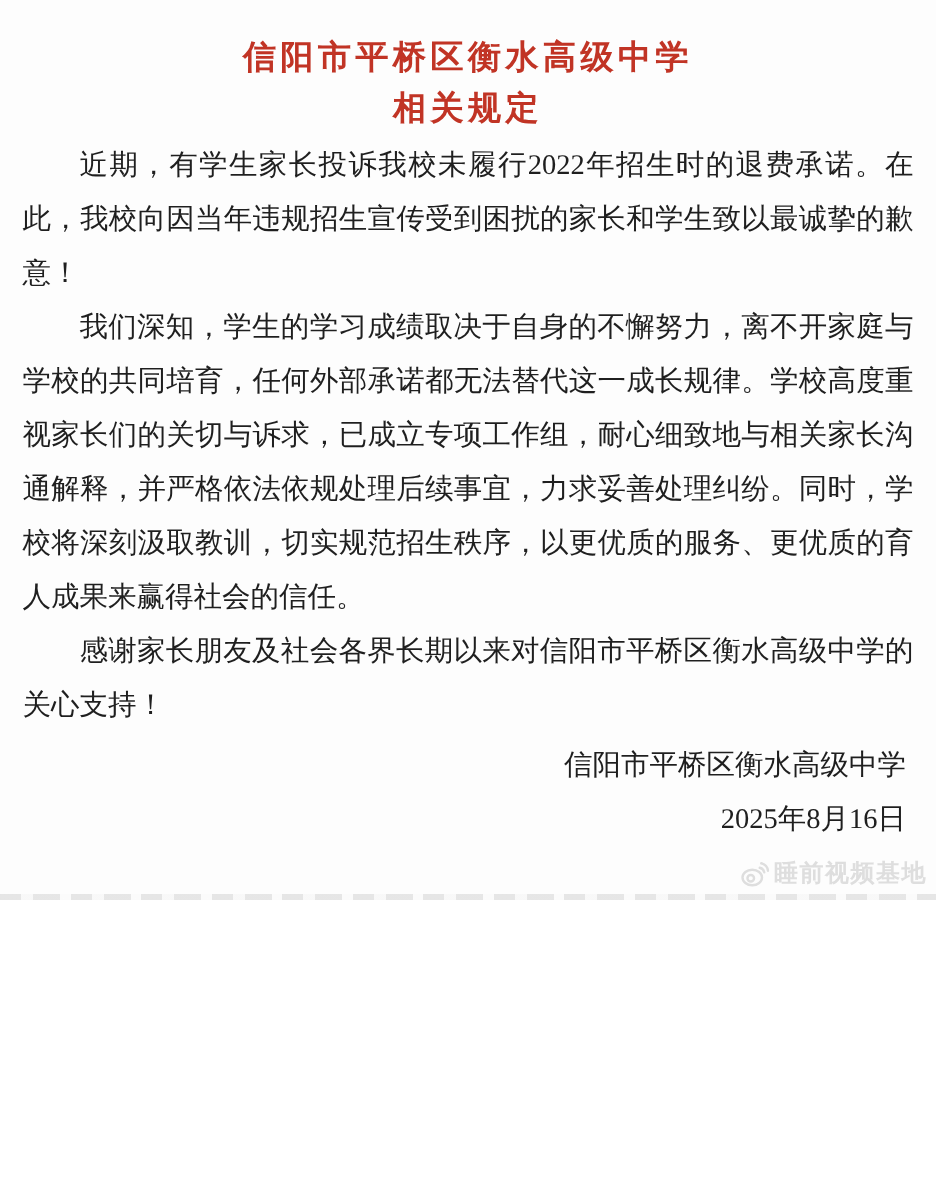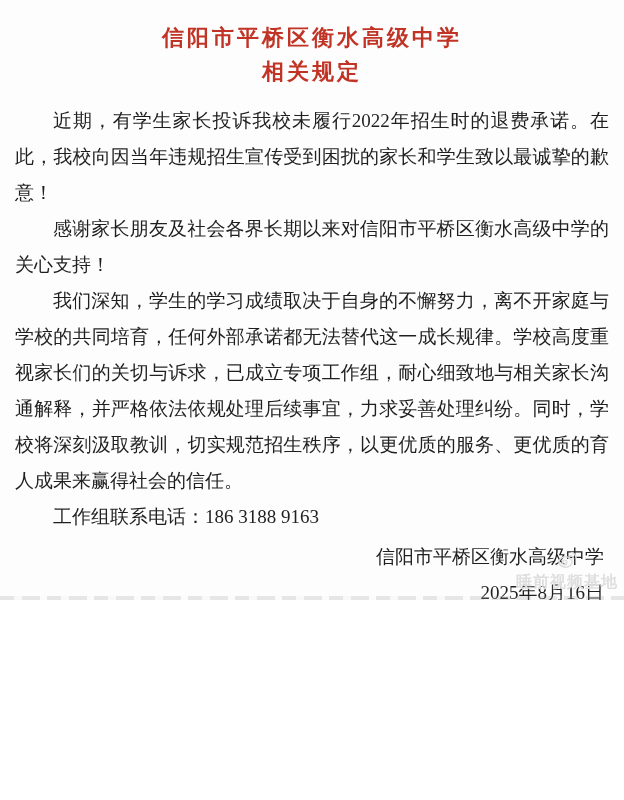--- a/index.html
+++ b/index.html
@@ -25,21 +25,21 @@
     text-align: center;
   }
   .title {
     color: var(--title-red);
     font-weight: bold;
     font-size: 22px;
     line-height: 34px;
     letter-spacing: 3px;
   }
   .body-text {
-    margin-top: 14px;
+    margin-top: 4px;
     padding: 0 15px 0 15px;
     font-size: 19px;
     line-height: 36px;
     text-align: justify;
     text-justify: inter-character;
   }
   .body-text p {
     text-indent: 2em;
   }
   .sig-block {
@@ -57,21 +57,20 @@
     align-items: center;
     gap: 3px;
     color: var(--watermark-gray);
     font-size: 16px;
     letter-spacing: 1px;
     font-family: "Liberation Sans", "DejaVu Sans", sans-serif;
     font-weight: bold;
     text-shadow: 0 0 1px rgba(255,255,255,0.9);
     user-select: none;
     pointer-events: none;
-    flex-direction: column;
   }
   .wm-logo svg { display: block; }
   .scan-edge {
     position: absolute;
     left: 0;
     bottom: 0;
     width: 100%;
     height: 4px;
     background: repeating-linear-gradient(
       90deg,
@@ -88,23 +87,22 @@
 
 <div class="page">
 
   <div class="titles">
     <div class="title">信阳市平桥区衡水高级中学</div>
     <div class="title">相关规定</div>
   </div>
 
   <div class="body-text">
     <p>近期，有学生家长投诉我校未履行2022年招生时的退费承诺。在此，我校向因当年违规招生宣传受到困扰的家长和学生致以最诚挚的歉意！</p>
+    <p>我们深知，学生的学习成绩取决于自身的不懈努力，离不开家庭与学校的共同培育，任何外部承诺都无法替代这一成长规律。学校高度重视家长们的关切与诉求，已成立专项工作组，耐心细致地与相关家长沟通解释，并严格依法依规处理后续事宜，力求妥善处理纠纷。同时，学校将深刻汲取教训，切实规范招生秩序，以更优质的服务、更优质的育人成果来赢得社会的信任。</p>
     <p>感谢家长朋友及社会各界长期以来对信阳市平桥区衡水高级中学的关心支持！</p>
-    <p>我们深知，学生的学习成绩取决于自身的不懈努力，离不开家庭与学校的共同培育，任何外部承诺都无法替代这一成长规律。学校高度重视家长们的关切与诉求，已成立专项工作组，耐心细致地与相关家长沟通解释，并严格依法依规处理后续事宜，力求妥善处理纠纷。同时，学校将深刻汲取教训，切实规范招生秩序，以更优质的服务、更优质的育人成果来赢得社会的信任。</p>
-    <p>工作组联系电话：186 3188 9163</p>
   </div>
 
   <div class="sig-block">
     <div>信阳市平桥区衡水高级中学</div>
     <div>2025年8月16日</div>
   </div>
 
   <div class="watermark">
     <span class="wm-logo">
       <svg width="20" height="18" viewBox="0 0 20 18" fill="none" stroke="#dedede" stroke-width="1.6">

